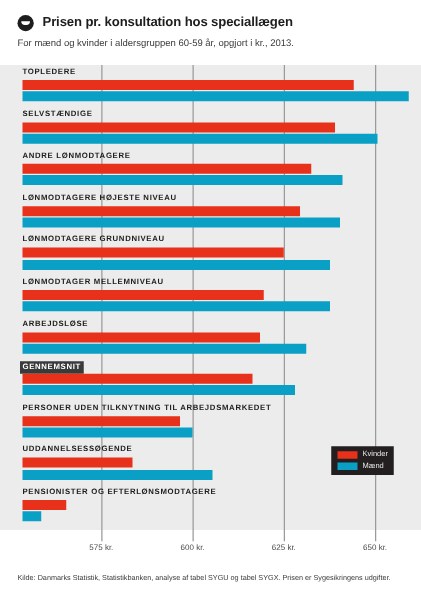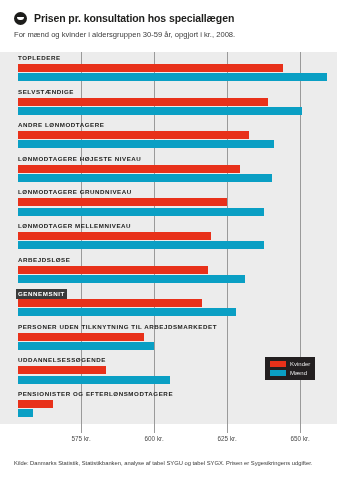--- a/index.html
+++ b/index.html
@@ -111,21 +111,21 @@
 </head>
 <body>
 
 <div class="card">
 
   <div class="header">
     <div class="title-row">
       <span class="logo-icon"></span>
       <span class="title">Prisen pr. konsultation hos speciallægen</span>
     </div>
-    <div class="subtitle">For mænd og kvinder i aldersgruppen 30-59 år, opgjort i kr., 2008.</div>
+    <div class="subtitle">For mænd og kvinder i aldersgruppen 60-59 år, opgjort i kr., 2013.</div>
   </div>
 
   <div class="plot">
     <div class="plot-inner" id="grid-layer">
         <div class="gridline" style="left: 81.072px;"></div>
         <div class="gridline" style="left: 154.072px;"></div>
         <div class="gridline" style="left: 227.072px;"></div>
         <div class="gridline" style="left: 300.072px;"></div>
       </div>
     <div class="plot-inner" id="bars-layer">

